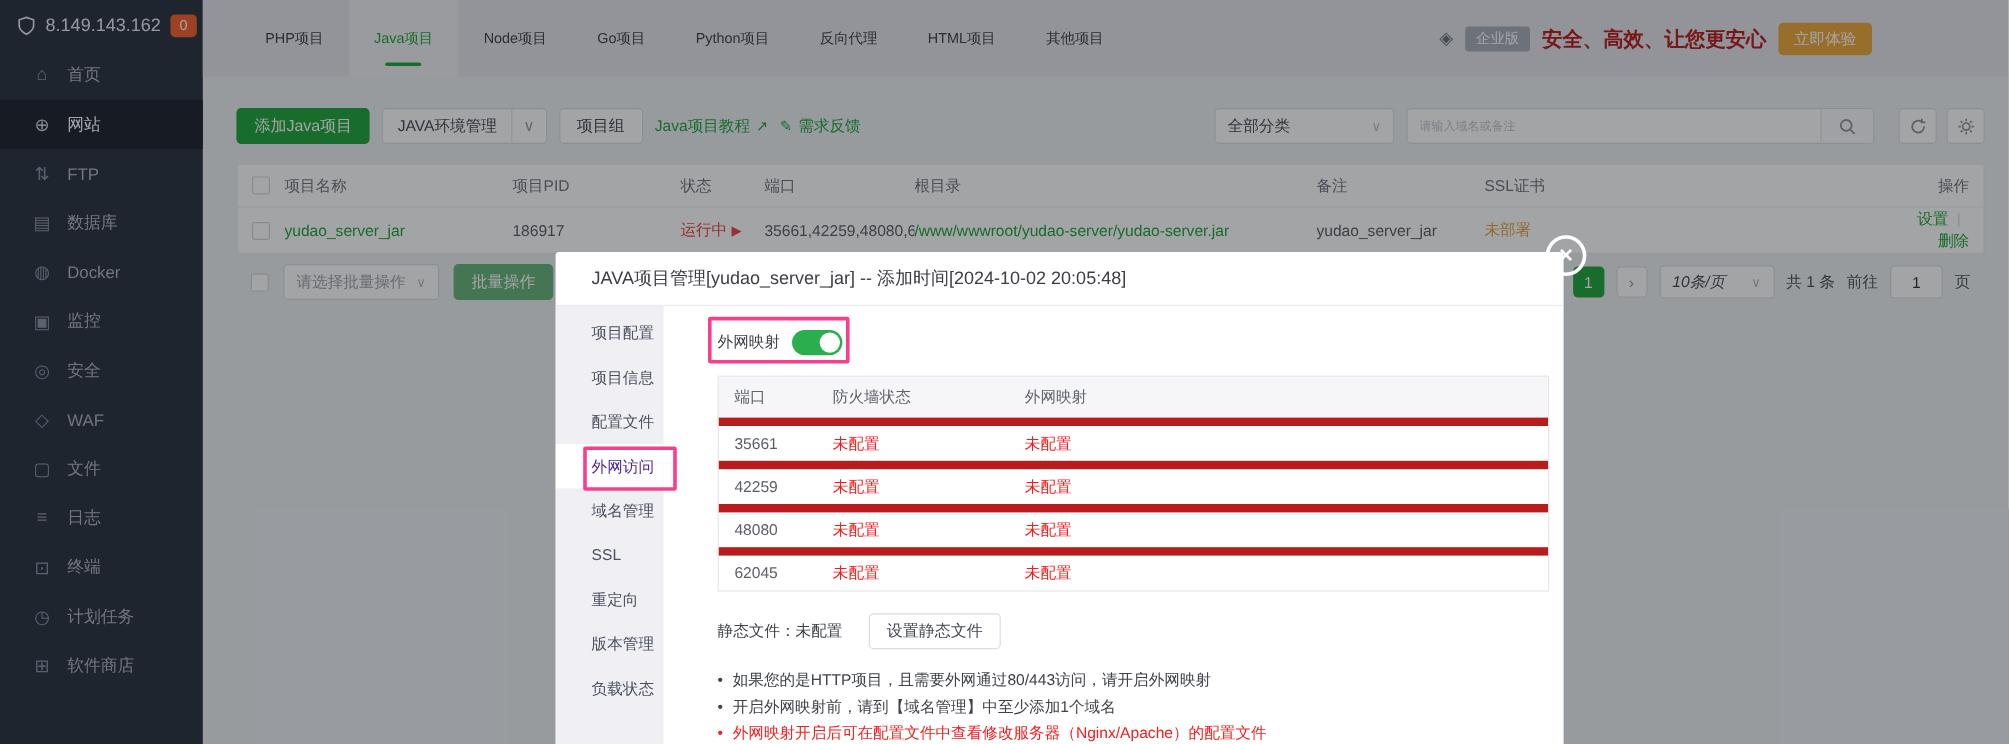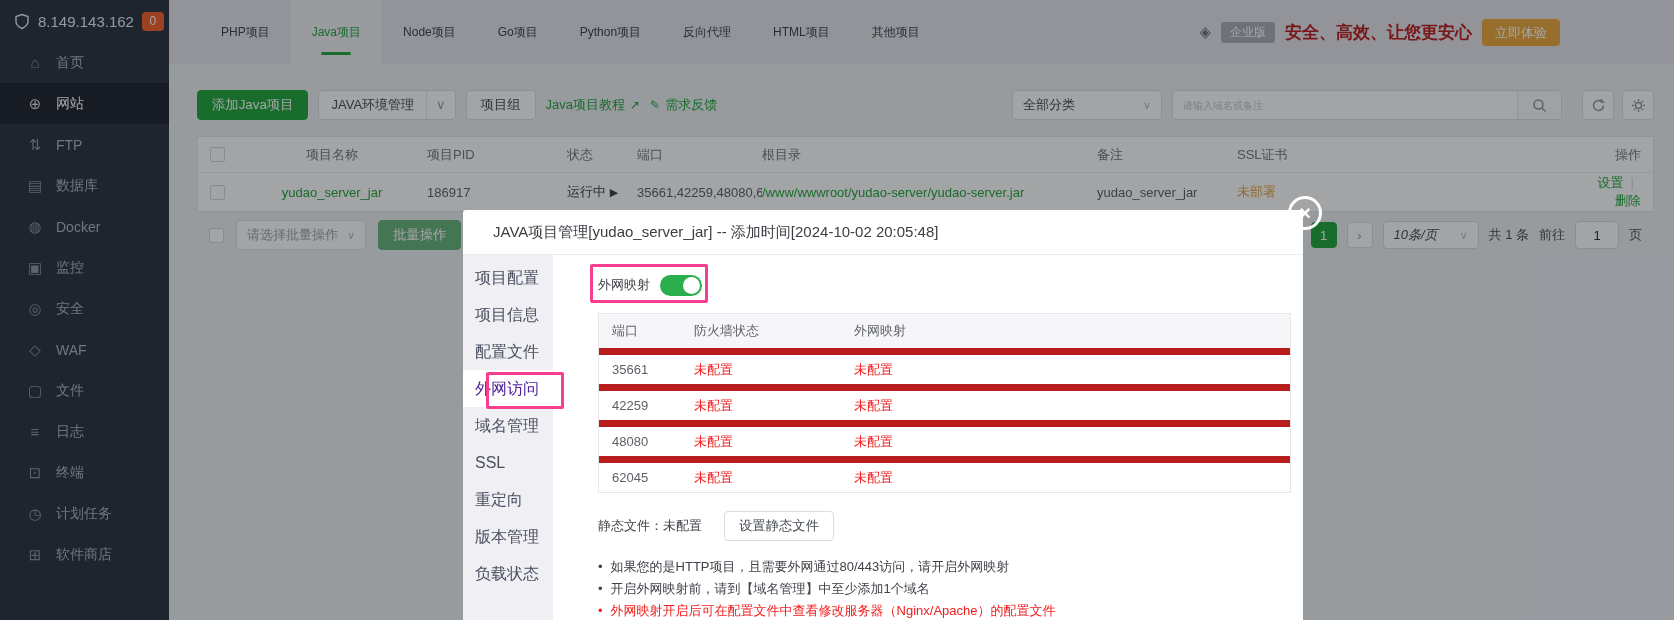--- a/index.html
+++ b/index.html
@@ -52,46 +52,46 @@
   .search-btn { width:44px; border-left:1px solid #e2e5ea; background:#fafbfc; display:flex; align-items:center; justify-content:center; cursor:pointer; }
   .icon-btn { width:32px; height:30px; border:1px solid #d9dce3; background:#fff; border-radius:4px; display:flex; align-items:center; justify-content:center; cursor:pointer; margin-left:8px; }
   .icon-btn svg, .search-btn svg { stroke:#8d939d; }
 
   
   .card { margin-top:16px; background:#fff; border:1px solid #e3e6ec; }
   .trow { display:flex; align-items:center; padding:0 12px; }
   .trow.head { height:36px; color:#71757d; border-bottom:1px solid #edeff3; }
   .trow.body { height:38px; color:#5a5e66; }
   .checkbox { width:15px; height:15px; border:1px solid #d3d7df; border-radius:2px; background:#fff; flex:none; margin-right:12px; cursor:pointer; }
-  .c-name { width:190px;text-align:center; } .c-pid { width:140px; } .c-status { width:70px; }
+  .c-name { width:190px; } .c-pid { width:140px; } .c-status { width:70px; }
   .c-port { width:125px; overflow:hidden; white-space:nowrap; } .c-root { width:335px; overflow:hidden; white-space:nowrap; }
   .c-remark { width:140px; } .c-ssl { width:355px; } .c-action { flex:1; text-align:right; }
   .green-link { color:#20a53a; cursor:pointer; }
-  .status-run { color:#404040; }
+  .status-run { color:#ef4444; }
   .status-run .play { font-size:11px; }
   .ssl-warn { color:#e6a23c; }
   .act-div { color:#d8dce2; margin:0 7px; }
 
   
   .batchrow { margin-top:8px; display:flex; align-items:center; padding:0 12px; }
   .sel-batch { width:130px; color:#9ea3ac; }
   .btn-batch { background:#67b579; border-color:#67b579; color:#fff; margin-left:12px; }
   .pager { margin-left:auto; display:flex; align-items:center; gap:10px; color:#4a4f58; }
   .pg-btn { width:26px; height:26px; border:1px solid #d9dce3; border-radius:4px; background:#fff; display:flex; align-items:center; justify-content:center; color:#8d939d; cursor:pointer; }
   .pg-btn.cur { background:#20a53a; border-color:#20a53a; color:#fff; }
   .sel-pp { width:96px; height:28px;font-style:italic; }
   .goto-input { width:44px; height:28px; border:1px solid #d9dce3; border-radius:4px; text-align:center; font-size:13px; color:#333; outline:none; }
 
   
   .overlay { position:absolute; inset:0; background:rgba(13,16,21,0.38); z-index:50; }
   .modal { position:absolute; left:463px; top:210px; width:840px; height:410px; background:#fff; z-index:60; border-radius:3px 3px 0 0; overflow:hidden; }
   .m-head { height:45px; border-bottom:1px solid #ececf0; display:flex; align-items:center; padding:0 30px; font-size:15px; color:#3c3e44; }
   .m-body { display:flex; height:365px; }
   .m-menu { width:90px; background:#f0f0f4; padding-top:4px; flex:none; }
-  .m-item { height:37px; line-height:37px; padding-left:12px; font-size:16px; color:#4a5060; cursor:pointer; white-space:nowrap; }
+  .m-item { height:37px; line-height:37px; padding-left:30px; font-size:13px; color:#4a5060; cursor:pointer; white-space:nowrap; }
   .m-item.active { background:#fff; color:#4c1d95; }
   .m-content { flex:1; padding:10px 12px 0 45px; min-width:0; }
 
   .toggle-row { height:40px; display:flex; align-items:center; gap:10px; color:#3f4248; }
   .toggle { width:42px; height:21px; border-radius:11px; background:#2bae4e; position:relative; cursor:pointer; flex:none; }
   .toggle .knob { position:absolute; right:2px; top:2px; width:17px; height:17px; border-radius:50%; background:#fff; }
 
   .port-table { margin-top:8px; border:1px solid #e7e7eb; }
   .prow { display:flex; align-items:center; height:36px; border-top:7px solid #b91c1c; color:#5c6066; }
   .prow.phead { height:34px; background:#f6f6f8; border-top:none; color:#5f636b; }

